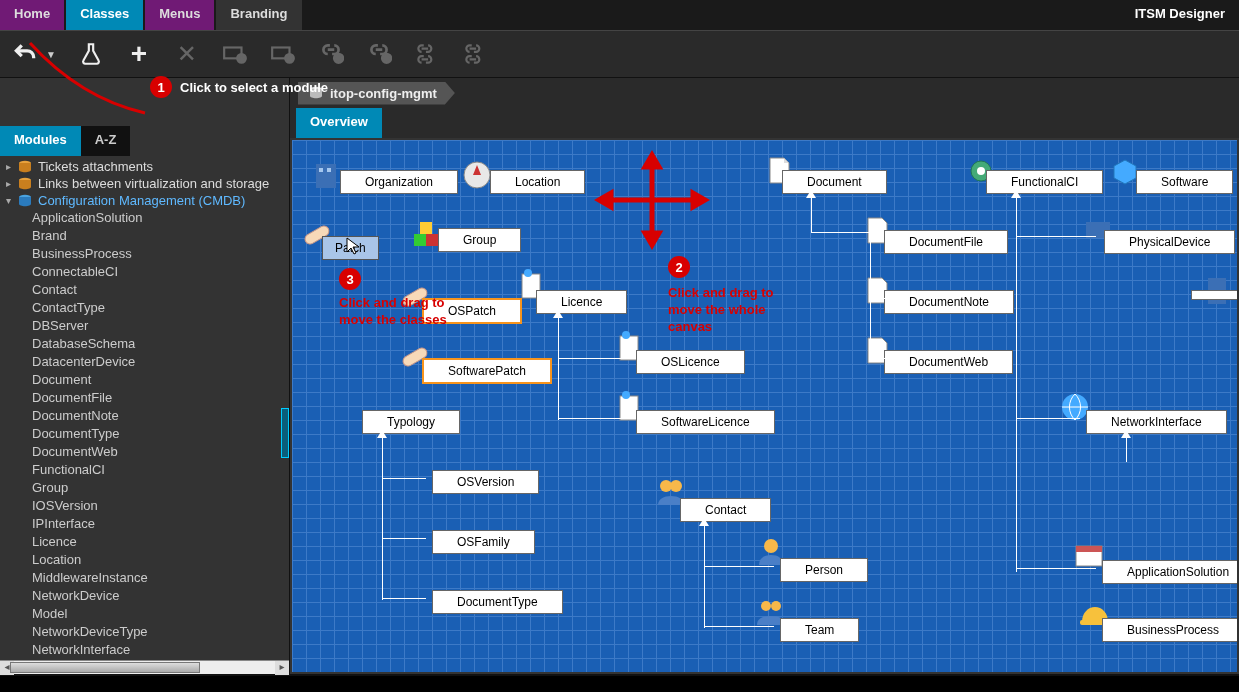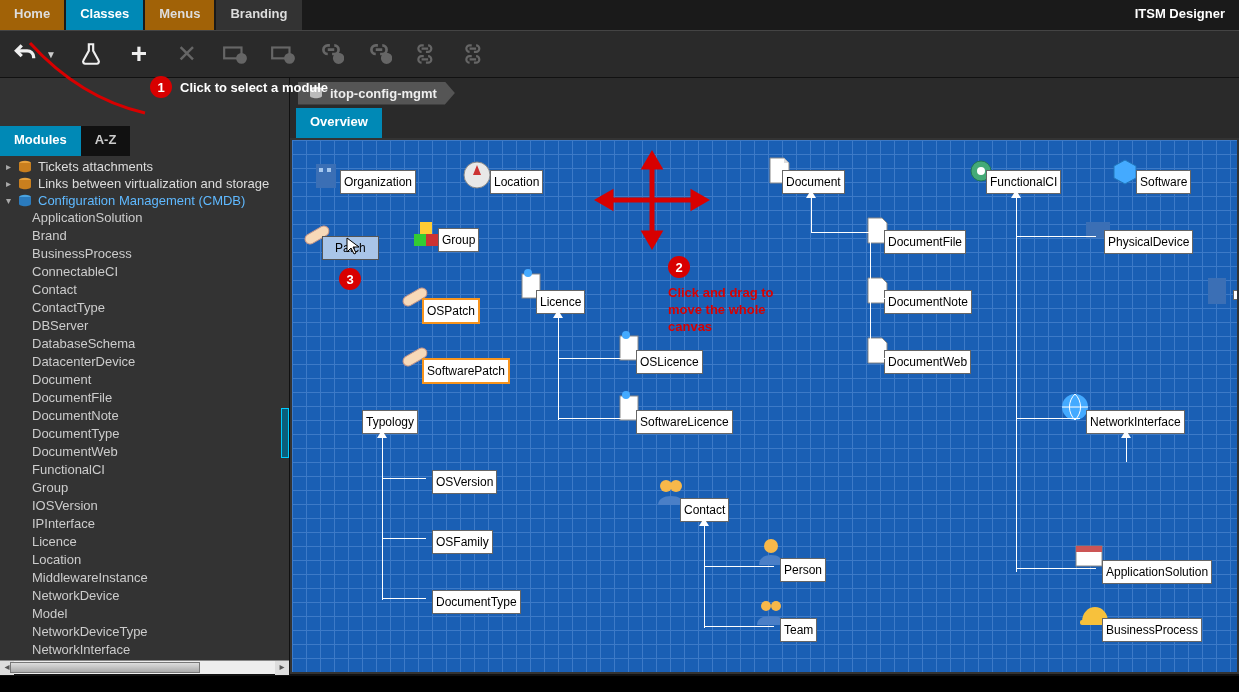--- a/index.html
+++ b/index.html
@@ -1,19 +1,19 @@
 <!DOCTYPE html>
 <html><head>
 <meta charset="utf-8">
 <style>
 * { margin: 0; padding: 0; box-sizing: border-box; font-family: Verdana, Arial, sans-serif; }
 html, body { width: 1239px; height: 692px; background: #000; color: #fff; overflow: hidden; }
 
 .topbar { height: 30px; background: #1a1a1a; display: flex; align-items: stretch; }
-.topbar .tab { padding: 6px 14px; font-size: 13px; font-weight: bold; color: #ddd; background: #a16207; margin-right: 2px; cursor: pointer; }
+.topbar .tab { padding: 6px 14px; font-size: 13px; font-weight: bold; color: #ddd; background: #701a75; margin-right: 2px; cursor: pointer; }
 .topbar .tab.active { background: #0089b6; color: #fff; }
 .topbar .tab.dark { background: #333; }
 .topbar .spacer { flex: 1; }
 .topbar .title { padding: 6px 14px; font-size: 13px; font-weight: bold; color: #fff; }
 
 .toolbar { height: 48px; background: #2a2a2a; display: flex; align-items: center; padding: 0 12px; gap: 22px; border-top: 1px solid #444; border-bottom: 1px solid #111; position: relative; }
 .toolbar .icon { width: 26px; height: 26px; color: #efefef; display: flex; align-items: center; justify-content: center; font-size: 22px; cursor: pointer; }
 .toolbar .icon.dis { color: #666; cursor: default; }
 .toolbar .icon svg { width: 100%; height: 100%; }
 .toolbar .caret { font-size: 10px; color: #ccc; margin-left: -14px; }
@@ -46,21 +46,21 @@
 .breadcrumb { height: 30px; display: flex; align-items: center; padding: 0 8px; gap: 8px; }
 .breadcrumb .bc { background: #555; padding: 4px 18px 4px 10px; font-size: 13px; font-weight: bold; color: #eee; clip-path: polygon(0 0, calc(100% - 10px) 0, 100% 50%, calc(100% - 10px) 100%, 0 100%); display: flex; align-items: center; gap: 6px; }
 .dbicon { display: inline-block; width: 16px; height: 14px; }
 .dbicon svg { width: 100%; height: 100%; }
 .canvas-tabs { height: 30px; display: flex; padding-left: 6px; }
 .canvas-tabs .ct { background: #0089b6; color: #fff; font-weight: bold; font-size: 13px; padding: 6px 14px; }
 
 .canvas { flex: 1; background: #1a5fb4; position: relative; overflow: hidden; border: 2px solid #333; }
 .canvas::before { content: ''; position: absolute; inset: 0; background-image: linear-gradient(#3d7ac7 1px, transparent 1px), linear-gradient(90deg, #3d7ac7 1px, transparent 1px); background-size: 14px 14px; }
 
-.node { position: absolute; display: flex; align-items: center; background: #fff; border: 1px solid #666; color: #000; font-size: 12px; padding: 4px 3px; }
+.node { position: absolute; display: flex; align-items: center; background: #fff; border: 1px solid #666; color: #000; font-size: 12px; padding: 4px 24px; }
 .node.highlight { border: 2px solid #f7941d; }
 .node.selected { background: #a9c5e8; border: 1px solid #555; }
 .nico { position: absolute; width: 34px; height: 34px; }
 .nico svg { width: 100%; height: 100%; }
 .edge { position: absolute; background: #fff; }
 .arrowup { position: absolute; width: 0; height: 0; border-left: 5px solid transparent; border-right: 5px solid transparent; border-bottom: 8px solid #fff; }
 
 .hint3 { position: absolute; left: 47px; top: 128px; z-index: 5; }
 .hinttxt { color: #d80000; font-weight: bold; font-size: 13px; line-height: 17px; }
 .hint2 { position: absolute; left: 376px; top: 116px; }
@@ -373,20 +373,21 @@
       <div class="edge" style="left:412px;top:380px;width:1px;height:108px;"></div>
       <div class="arrowup" style="left:407px;top:378px;"></div>
       <div class="edge" style="left:412px;top:426px;width:70px;height:1px;"></div>
       <div class="edge" style="left:412px;top:486px;width:70px;height:1px;"></div>
 
       <div class="edge" style="left:834px;top:292px;width:1px;height:30px;"></div>
       <div class="arrowup" style="left:829px;top:290px;"></div>
 
       <div class="hint3">
         <div class="badge" style="margin-bottom:4px;">3</div>
+        <div class="hinttxt" style="width:120px;">Click and drag to move the classes</div>
       </div>
       <svg class="cursor" viewBox="0 0 14 18">
           <path d="M1 1l0 14 4-4 3 6 2-1-3-6 6 0z" fill="#fff" stroke="#000"></path>
         </svg>
 
       <div class="cross">
         <svg viewBox="0 0 120 100">
             <g stroke="#d80000" stroke-width="5" fill="#d80000">
               <line x1="60" y1="15" x2="60" y2="85"></line>
               <line x1="15" y1="50" x2="105" y2="50"></line>

